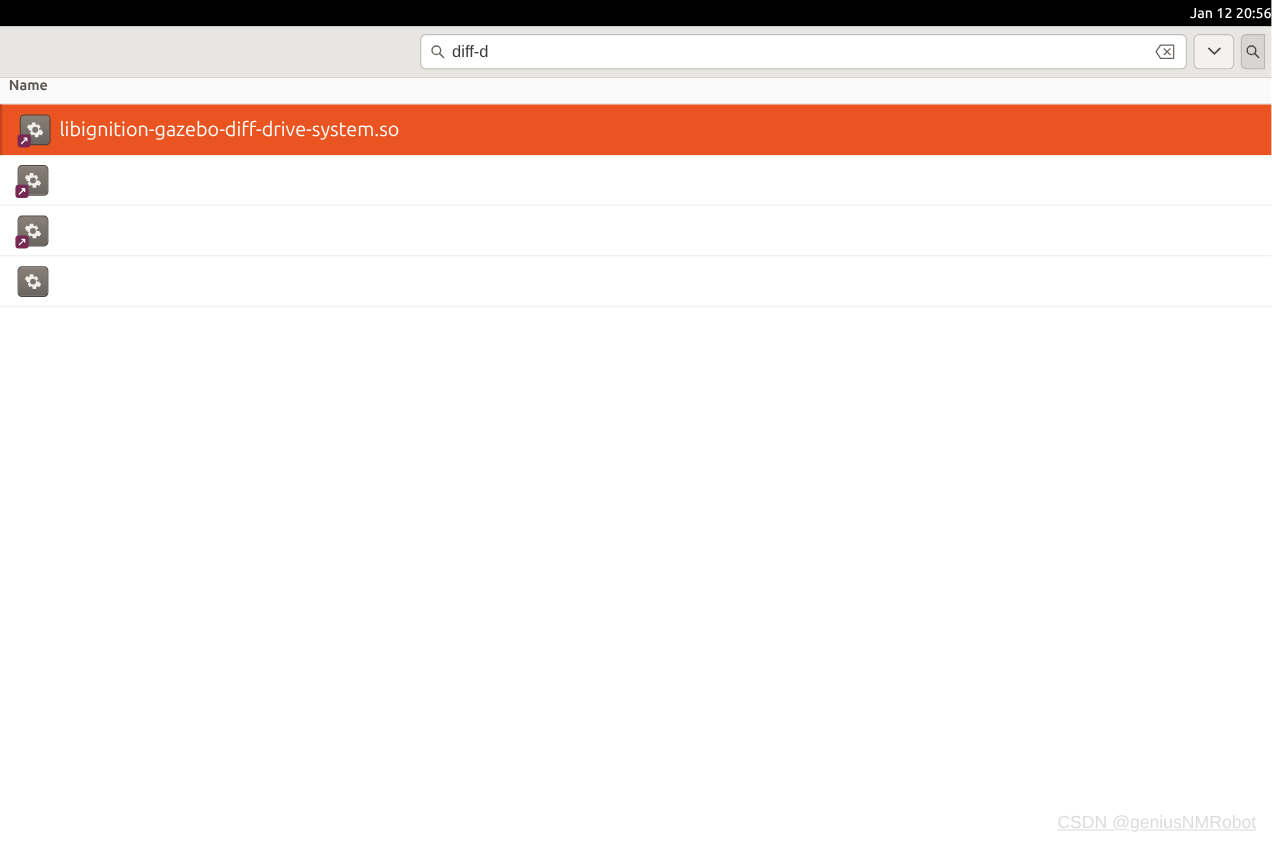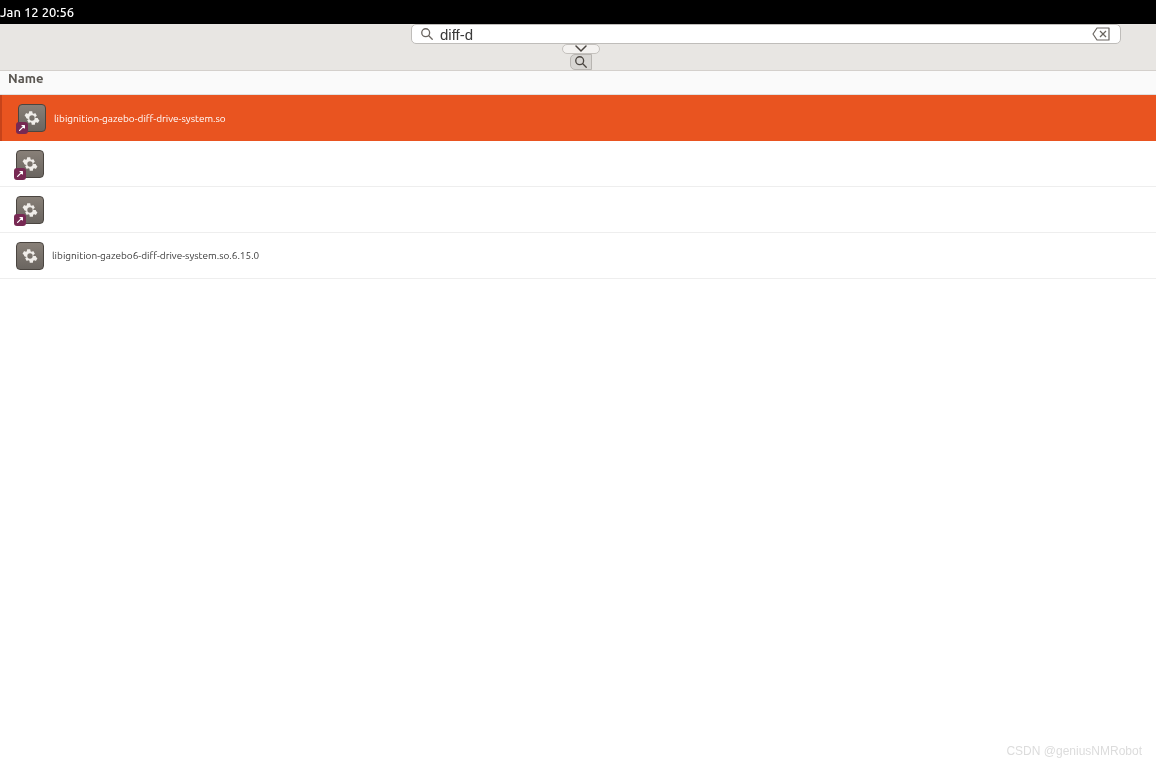--- a/index.html
+++ b/index.html
@@ -13,35 +13,34 @@
       height: 768px;
       background: #ffffff;
       overflow: hidden;
       position: relative;
     }
     .topbar {
       background: #000000;
       height: 24px;
       display: flex;
       align-items: center;
-      justify-content: flex-start;
+      justify-content: flex-end;
     }
     .topbar-datetime {
       color: #ffffff;
       font-size: 13px;
       font-weight: 500;
     }
     .searchbar {
       background: #e8e6e3;
       height: 47px;
       display: flex;
       align-items: center;
       padding: 0 6px;
       border-bottom: 1px solid #d4d0cc;
-      flex-direction: column;
     }
     .search-input-wrap {
       margin-left: 376px;
       display: flex;
       align-items: center;
       background: #ffffff;
       border: 1px solid #bfbdba;
       border-radius: 5px;
       height: 32px;
       width: 710px;
@@ -157,30 +156,31 @@
       display: flex;
       align-items: center;
       justify-content: center;
     }
     .file-icon .link-badge svg {
       width: 8px;
       height: 8px;
     }
     .file-name {
       margin-left: 8px;
-      font-size: 10px;
+      font-size: 18px;
       color: #3a3a3a;
     }
     .watermark {
       position: absolute;
       bottom: 10px;
       right: 14px;
-      font-size: 12px;
+      font-size: 16px;
       color: #dcdcdc;
       font-family: sans-serif;
+      text-decoration: underline;
     }
   </style>
 </head>
 <body>
 
 <div class="topbar">
   <span class="topbar-datetime">Jan 12  20:56</span>
 </div>
 
 <div class="searchbar">
@@ -260,17 +260,16 @@
       </div>
     </div>
     <div class="file-row">
       <div class="file-icon">
         <div class="base">
           <svg viewBox="0 0 24 24" class="gear">
             <path fill="#f0ede9" d="M12 8a4 4 0 100 8 4 4 0 000-8zm8.94 4a8.94 8.94 0 01-.14 1.5l2.03 1.58a.5.5 0 01.12.65l-1.92 3.32a.5.5 0 01-.61.22l-2.39-.96a7.03 7.03 0 01-1.3.76l-.36 2.54a.5.5 0 01-.5.43h-3.84a.5.5 0 01-.5-.43l-.36-2.54a7.03 7.03 0 01-1.3-.76l-2.39.96a.5.5 0 01-.61-.22l-1.92-3.32a.5.5 0 01.12-.65l2.03-1.58A8.94 8.94 0 013.06 12c0-.51.05-1.01.14-1.5L1.17 8.92a.5.5 0 01-.12-.65l1.92-3.32a.5.5 0 01.61-.22l2.39.96c.4-.3.84-.56 1.3-.76l.36-2.54a.5.5 0 01.5-.43h3.84a.5.5 0 01.5.43l.36 2.54c.46.2.9.46 1.3.76l2.39-.96a.5.5 0 01.61.22l1.92 3.32a.5.5 0 01-.12.65l-2.03 1.58c.09.49.14.99.14 1.5z"></path>
           </svg>
         </div>
       </div>
-      <span class="file-name">libignition-gazebo6-diff-drive-system.so.6.15.0</span>
     </div>
   </div>
 
 <div class="watermark">CSDN @geniusNMRobot</div>
 
 </body></html>

